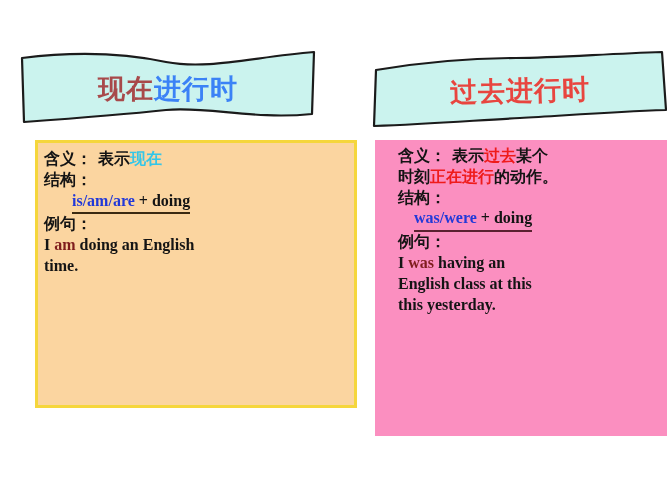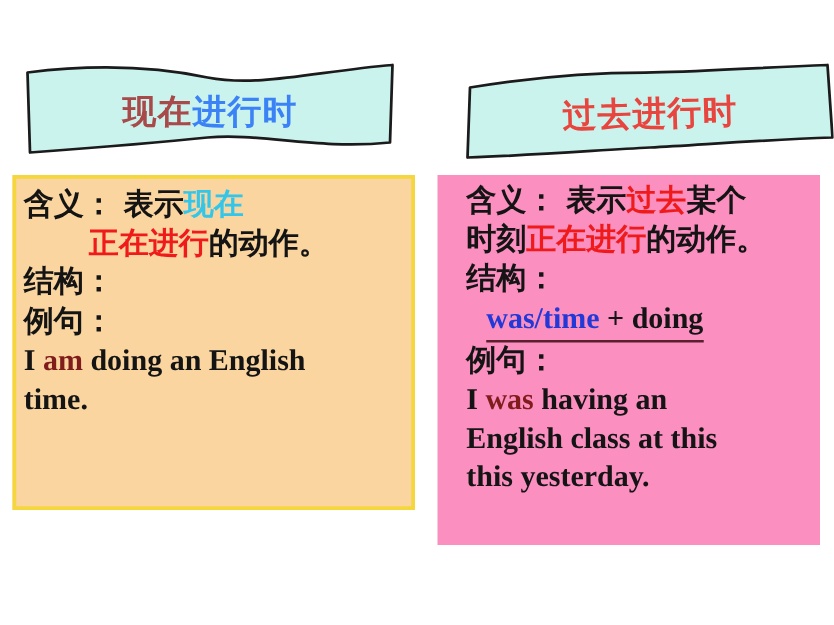--- a/index.html
+++ b/index.html
@@ -55,24 +55,25 @@
   }
 
   .t-maroon { color: #a8494a; }
   .t-redtitle { color: #3b82f6; }
   .t-redtitle2 { color: #e8453f; }
 
   
   .box {
     position: absolute;
     box-sizing: border-box;
-    font-size: 24px;
+    font-size: 16px;
     font-weight: bold;
     line-height: 1.30;
     color: #141414;
+    margin-left: 25px;
   }
   #box-left {
     left: 10px;
     top: 140px;
     width: 322px;
     height: 268px;
     background: #fbd5a0;
     border: 3px solid #f5d63c;
     padding: 6px 6px 0 6px;
   }
@@ -128,26 +129,28 @@
   </svg>
   <div class="banner-title t-redtitle2">过去进行时</div>
 </div>
 
 <div class="box" id="box-left">
 
   <div class="line">
     <span>含义：</span><span class="sp">&nbsp;</span><span>表示</span><span class="c-cyan">现在</span>
   </div>
 
-  <div class="line indent-1">
-    <span class="c-red">正在进行</span><span>的动作。</span>
-  </div>
 
   <div class="line">结构：</div>
 
+  <div class="line indent-2">
+    <span class="struct">
+      <span class="c-blue eng">is/am/are</span><span class="eng"> + doing</span>
+    </span>
+  </div>
 
   <div class="line">例句：</div>
 
   <div class="line eng">
     <span>I </span><span class="c-blue2">am</span><span> doing an English</span>
   </div>
 
   <div class="line eng">time.</div>
 </div>
 
@@ -158,21 +161,21 @@
   </div>
 
   <div class="line">
     <span>时刻</span><span class="c-red">正在进行</span><span>的动作。</span>
   </div>
 
   <div class="line">结构：</div>
 
   <div class="line indent-3">
     <span class="struct-r">
-      <span class="c-blue eng">was/time</span><span class="eng"> + doing</span>
+      <span class="c-blue eng">was/were</span><span class="eng"> + doing</span>
     </span>
   </div>
 
   <div class="line">例句：</div>
 
   <div class="line eng">
     <span>I </span><span class="c-blue2">was</span><span> having an</span>
   </div>
 
   <div class="line eng">English   class at this</div>

